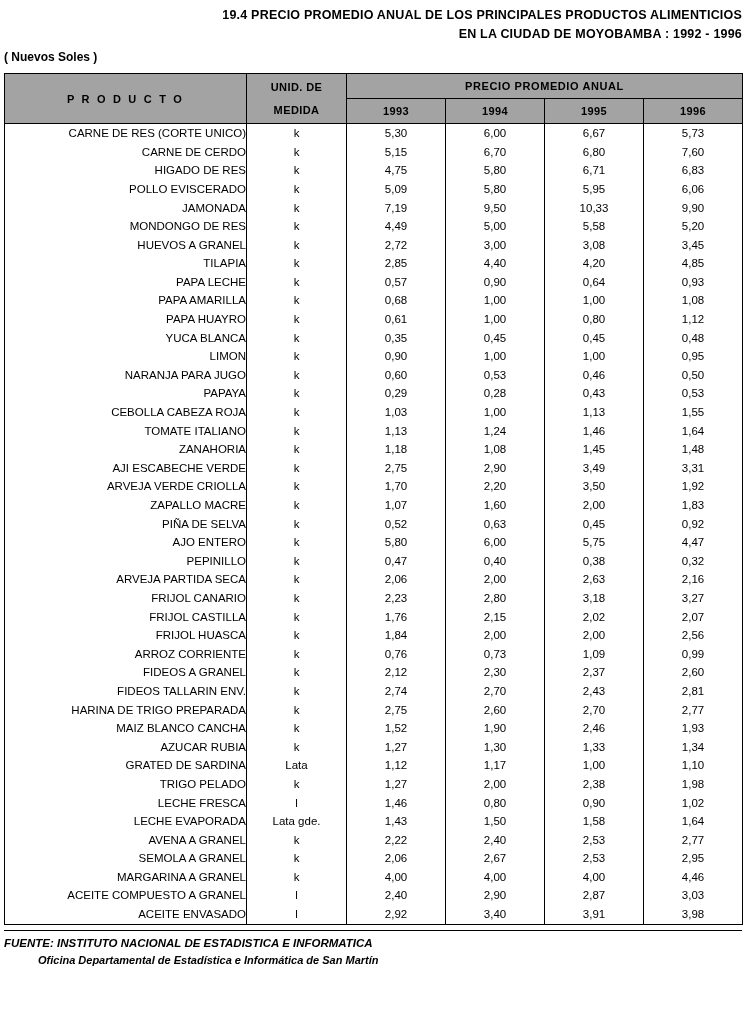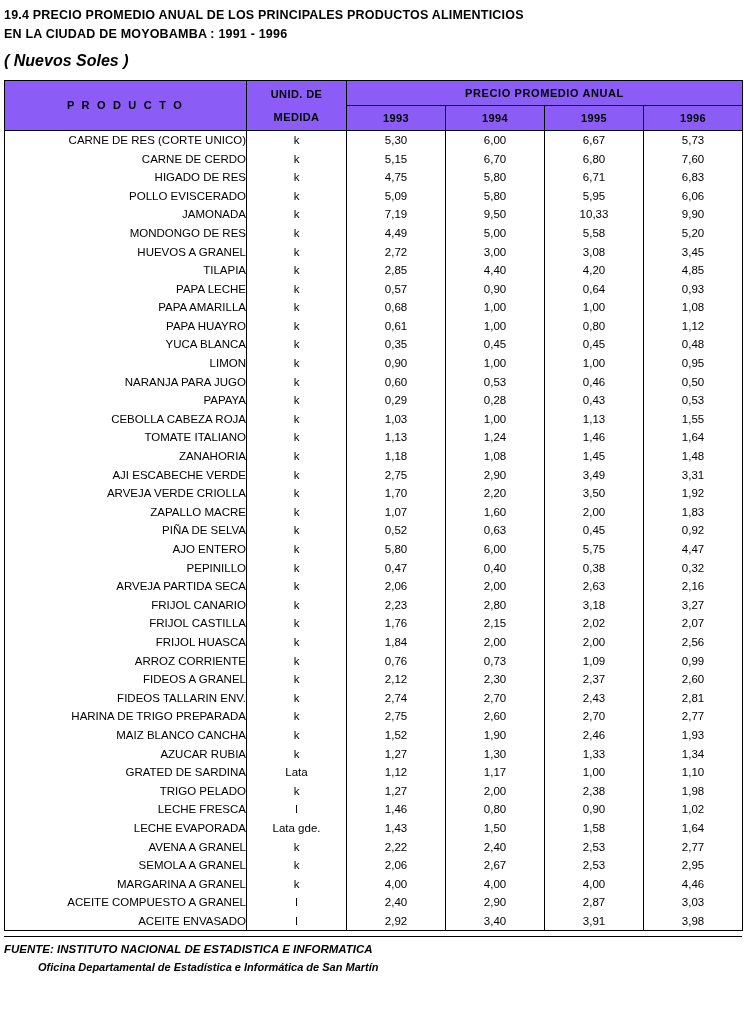--- a/index.html
+++ b/index.html
@@ -23,40 +23,40 @@
   }
   .title-block {
     margin: 0 0 2px 0;
   }
   .title-line {
     font-size: 12.5px;
     font-weight: bold;
     letter-spacing: 0.2px;
     line-height: 1.55;
     white-space: nowrap;
+    text-align: right;
   }
   .subtitle-line {
-    font-size: 16px;
+    font-size: 12px;
     font-weight: bold;
     line-height: 1.7;
     margin-top: 2px;
-    font-style: italic;
   }
   table.data {
     border-collapse: collapse;
     width: 738px;
     margin-top: 6px;
     table-layout: fixed;
   }
   table.data th, table.data td {
     padding: 0;
     margin: 0;
   }
   thead th {
-    background: #8b5cf6;
+    background: #a3a3a3;
     border: 1px solid #000000;
     font-size: 11px;
     font-weight: bold;
     text-align: center;
     vertical-align: middle;
     letter-spacing: 0.4px;
   }
   th.producto {
     height: 48px;
     letter-spacing: 2.2px;
@@ -115,21 +115,21 @@
     font-size: 11px;
   }
 </style>
 </head>
 <body>
 
 <div class="page">
 
   <div class="title-block">
     <div class="title-line">19.4  PRECIO PROMEDIO ANUAL DE LOS PRINCIPALES PRODUCTOS ALIMENTICIOS</div>
-    <div class="title-line">EN LA CIUDAD DE MOYOBAMBA : 1991  - 1996</div>
+    <div class="title-line">EN LA CIUDAD DE MOYOBAMBA : 1992  - 1996</div>
     <div class="subtitle-line">( Nuevos Soles )</div>
   </div>
 
   <table class="data">
     <colgroup>
       <col style="width:242px">
       <col style="width:100px">
       <col style="width:99px">
       <col style="width:99px">
       <col style="width:99px">

